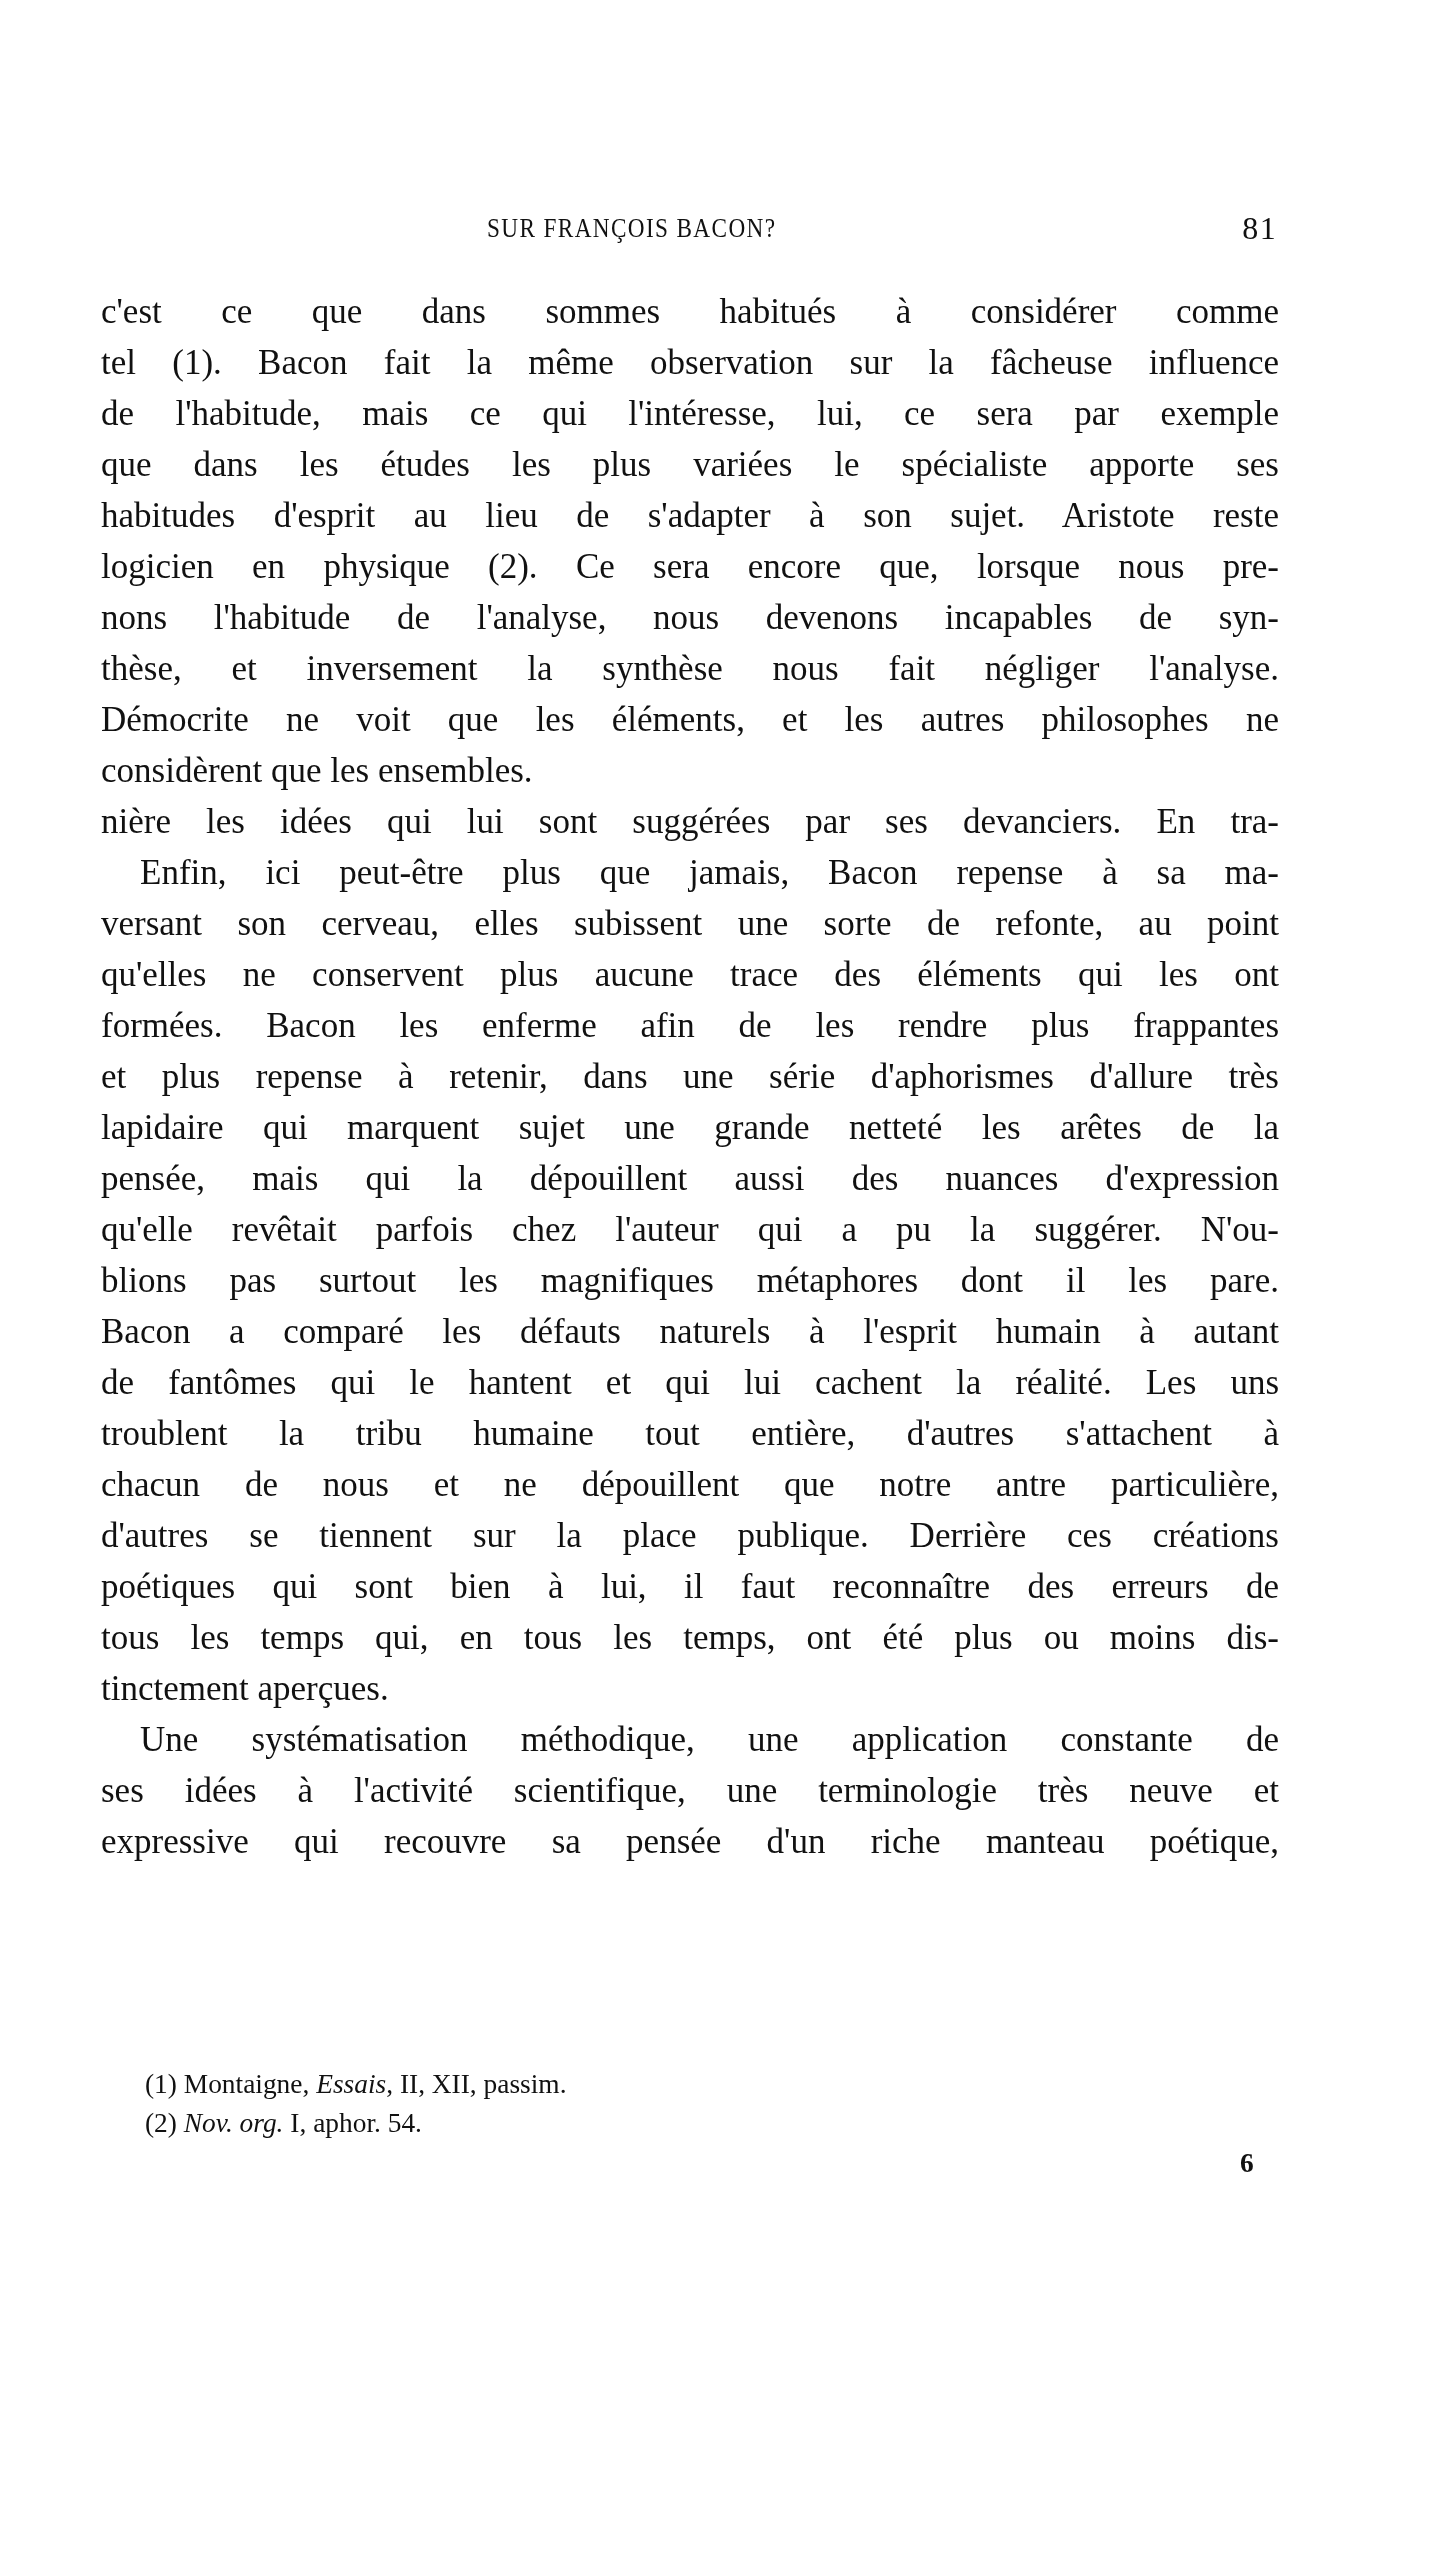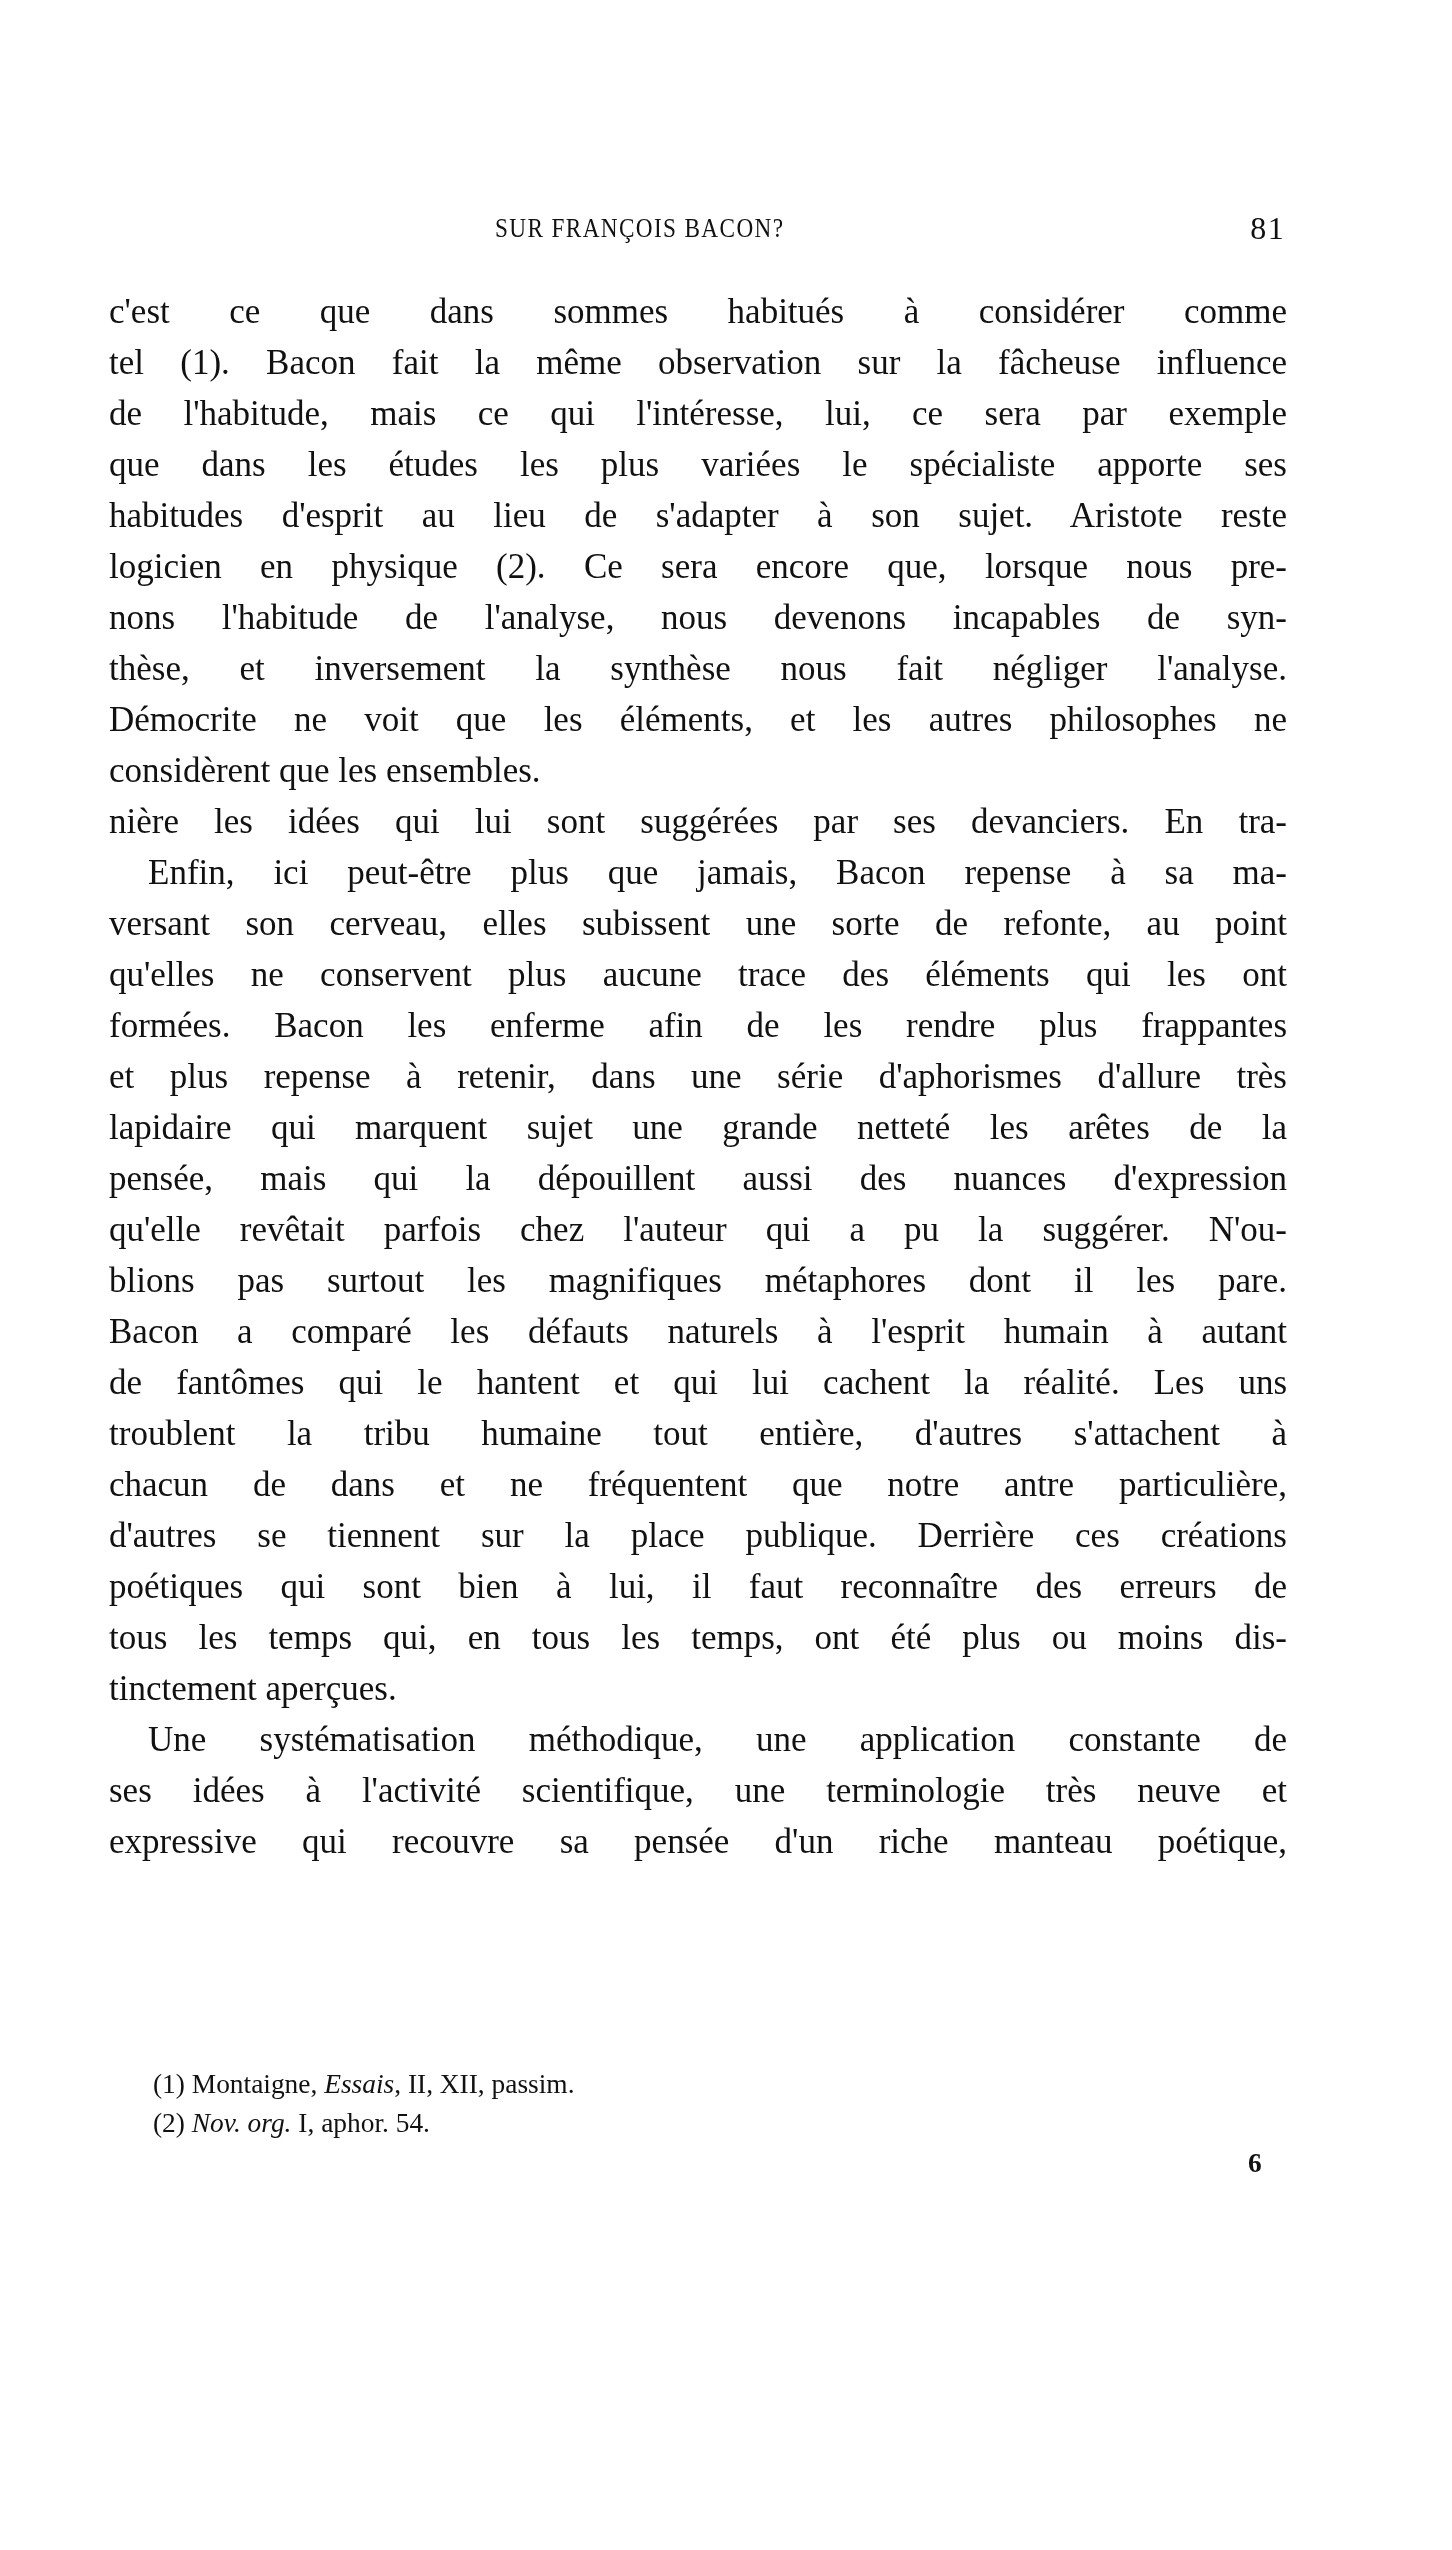--- a/index.html
+++ b/index.html
@@ -10,21 +10,21 @@
     body {
       width: 1453px;
       height: 2550px;
       position: relative;
       overflow: hidden;
       color: #111111;
       font-family: "Liberation Serif", "DejaVu Serif", serif;
     }
     .page {
       position: absolute;
-      left: 12px; top: 0;
+      left: 4px; top: 0;
       width: 1440px;
       height: 2550px;
     }
     .running-head {
       position: absolute;
       left: 97px;
       top: 211px;
       width: 1178px;
       height: 35px;
     }
@@ -124,21 +124,21 @@
         <span class="line">qu'elles ne conservent plus aucune trace des éléments qui les ont</span>
         <span class="line">formées. Bacon les enferme afin de les rendre plus frappantes</span>
         <span class="line">et plus repense à retenir, dans une série d'aphorismes d'allure très</span>
         <span class="line">lapidaire qui marquent sujet une grande netteté les arêtes de la</span>
         <span class="line">pensée, mais qui la dépouillent aussi des nuances d'expression</span>
         <span class="line">qu'elle revêtait parfois chez l'auteur qui a pu la suggérer. N'ou-</span>
         <span class="line">blions pas surtout les magnifiques métaphores dont il les pare.</span>
         <span class="line">Bacon a comparé les défauts naturels à l'esprit humain à autant</span>
         <span class="line">de fantômes qui le hantent et qui lui cachent la réalité. Les uns</span>
         <span class="line">troublent la tribu humaine tout entière, d'autres s'attachent à</span>
-        <span class="line">chacun de dans et ne fréquentent que notre antre particulière,</span>
+        <span class="line">chacun de nous et ne dépouillent que notre antre particulière,</span>
         <span class="line">d'autres se tiennent sur la place publique. Derrière ces créations</span>
         <span class="line">poétiques qui sont bien à lui, il faut reconnaître des erreurs de</span>
         <span class="line">tous les temps qui, en tous les temps, ont été plus ou moins dis-</span>
         <span class="line last">tinctement aperçues.</span>
       </div>
       <div>
         <span class="line indent">Une systématisation méthodique, une application constante de</span>
         <span class="line">ses idées à l'activité scientifique, une terminologie très neuve et</span>
         <span class="line">expressive qui recouvre sa pensée d'un riche manteau poétique,</span>
       </div>

